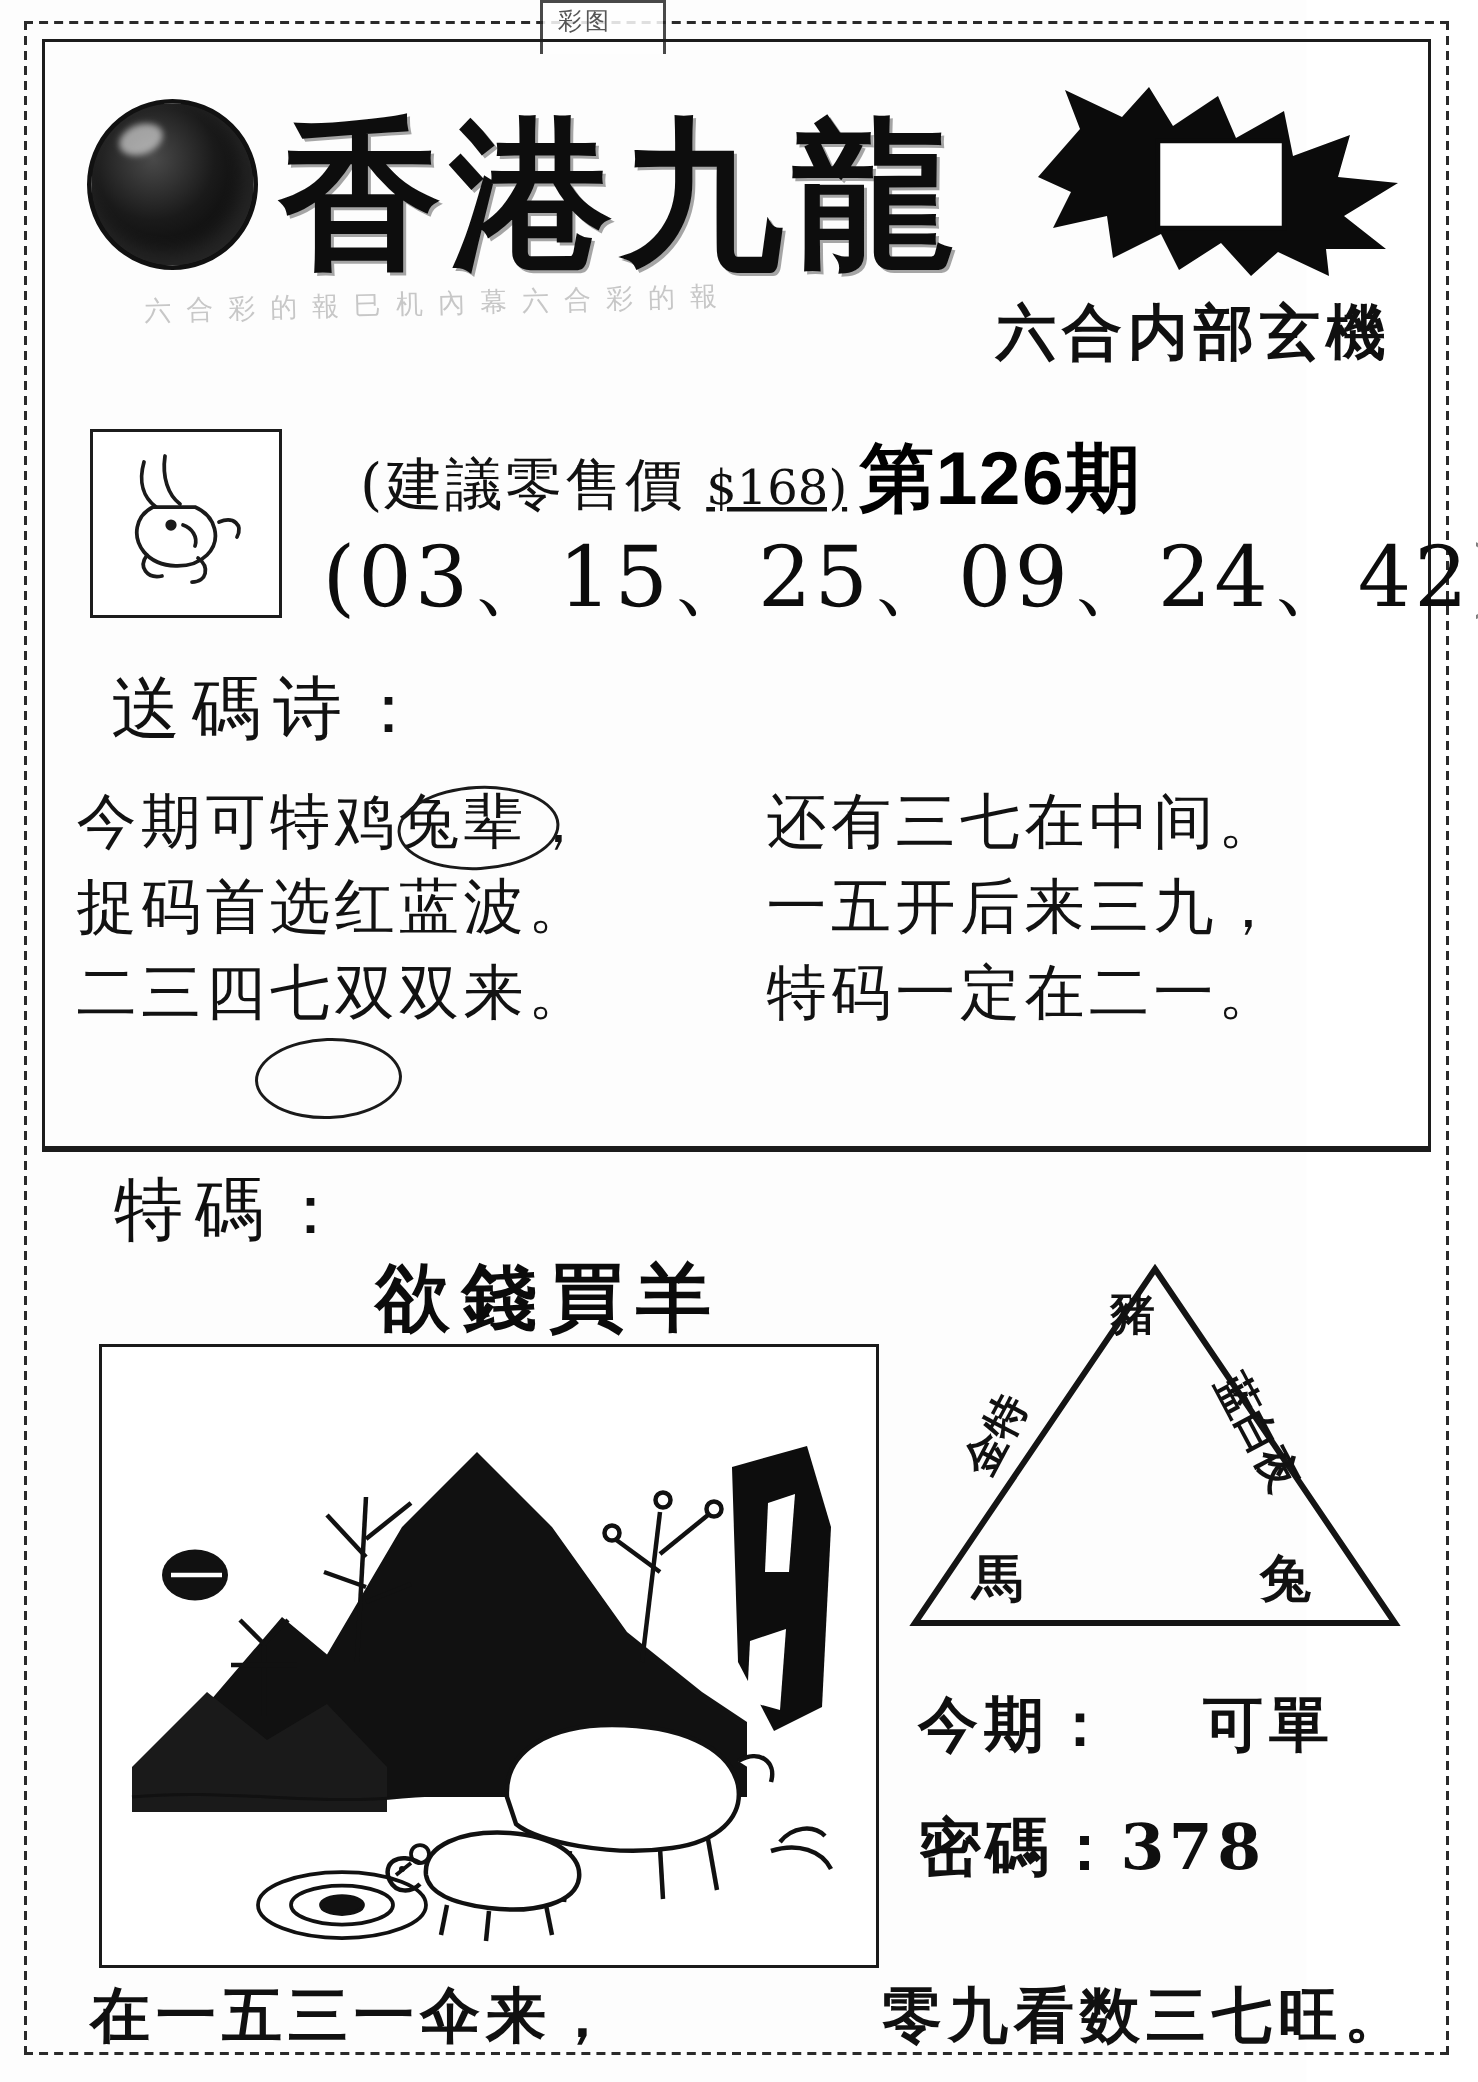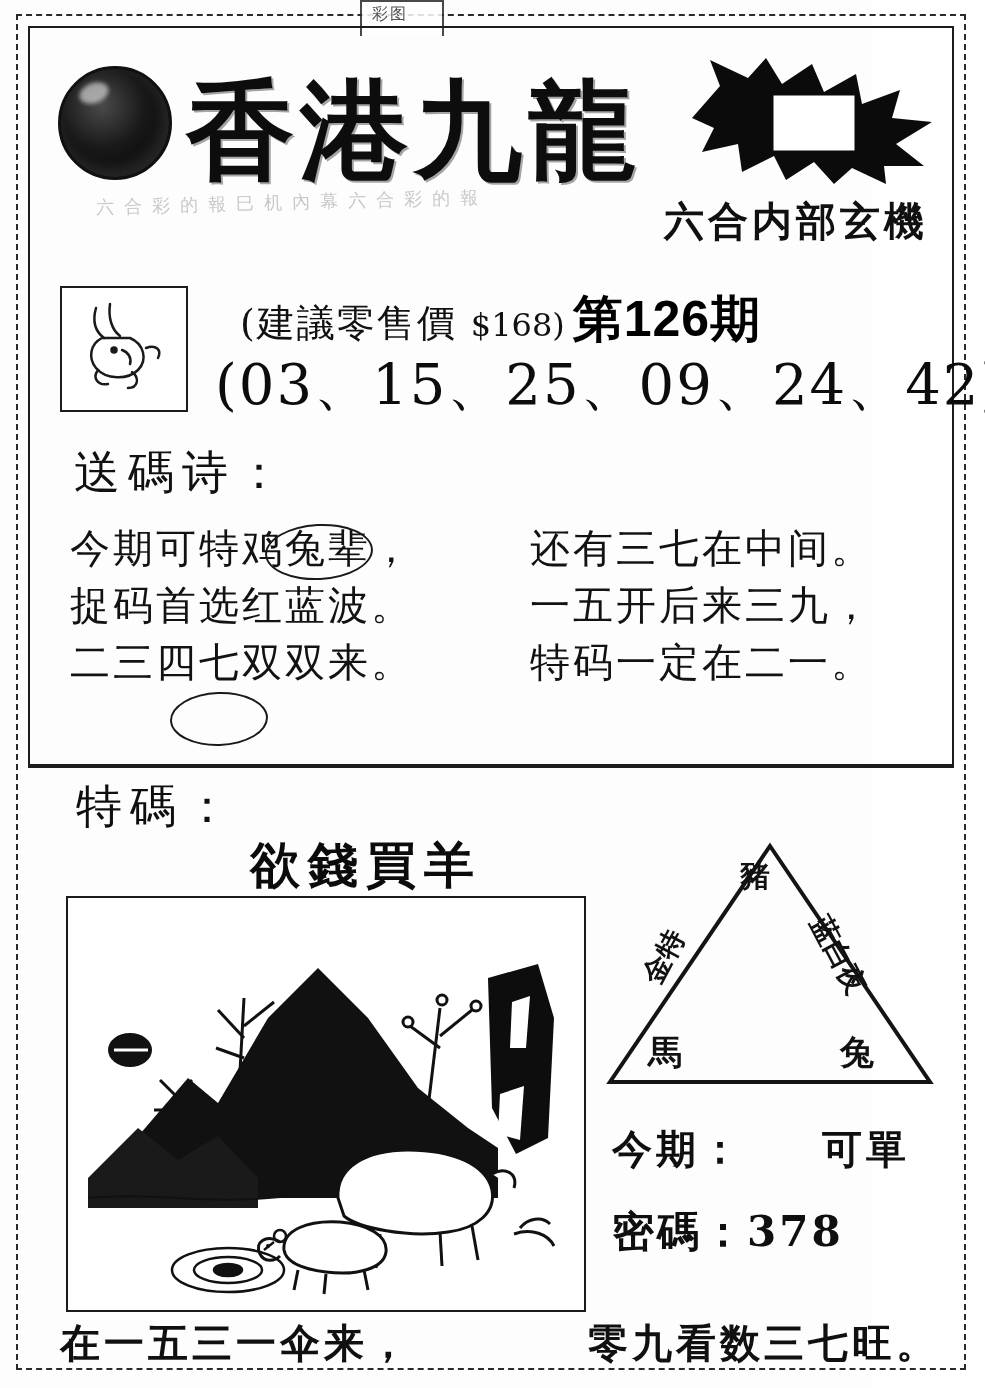--- a/index.html
+++ b/index.html
@@ -129,20 +129,21 @@
   }
   .price-text {
     font-family: "DejaVu Serif", serif;
     font-size: 38px;
     letter-spacing: 2px;
     color: #111;
   }
   .price-amount {
     font-family: "DejaVu Serif", serif;
     font-size: 32px;
+    text-decoration: underline;
     margin-left: 14px;
     color: #111;
   }
   .issue {
     font-family: "Liberation Sans", sans-serif;
     font-weight: bold;
     font-size: 50px;
     margin-left: 8px;
     letter-spacing: 1px;
     color: #000;
@@ -162,21 +163,21 @@
   .poem-head {
     position: absolute;
     left: 74px; top: 442px;
     font-family: "DejaVu Serif", serif;
     font-size: 46px;
     letter-spacing: 8px;
     color: #111;
   }
   .poem {
     position: absolute;
-    left: 70px; top: 520px;
+    left: 51px; top: 520px;
     width: 880px;
     display: flex;
     justify-content: space-between;
   }
   .poem-col { width: 420px; }
   .poem-line {
     font-family: "DejaVu Serif", serif;
     font-size: 40px;
     line-height: 1.42;
     letter-spacing: 3px;
@@ -247,21 +248,21 @@
   .today-row {
     position: absolute;
     left: 612px; top: 1122px;
     font-family: "DejaVu Serif", serif;
     font-weight: bold;
     font-size: 40px;
     letter-spacing: 4px;
     color: #0f0f0f;
     white-space: nowrap;
   }
-  .today-val { margin-left: 60px; }
+  .today-val { margin-left: 40px; }
   .pass-row {
     position: absolute;
     left: 612px; top: 1204px;
     font-family: "DejaVu Serif", serif;
     font-weight: bold;
     font-size: 42px;
     letter-spacing: 3px;
     color: #0f0f0f;
     white-space: nowrap;
   }

